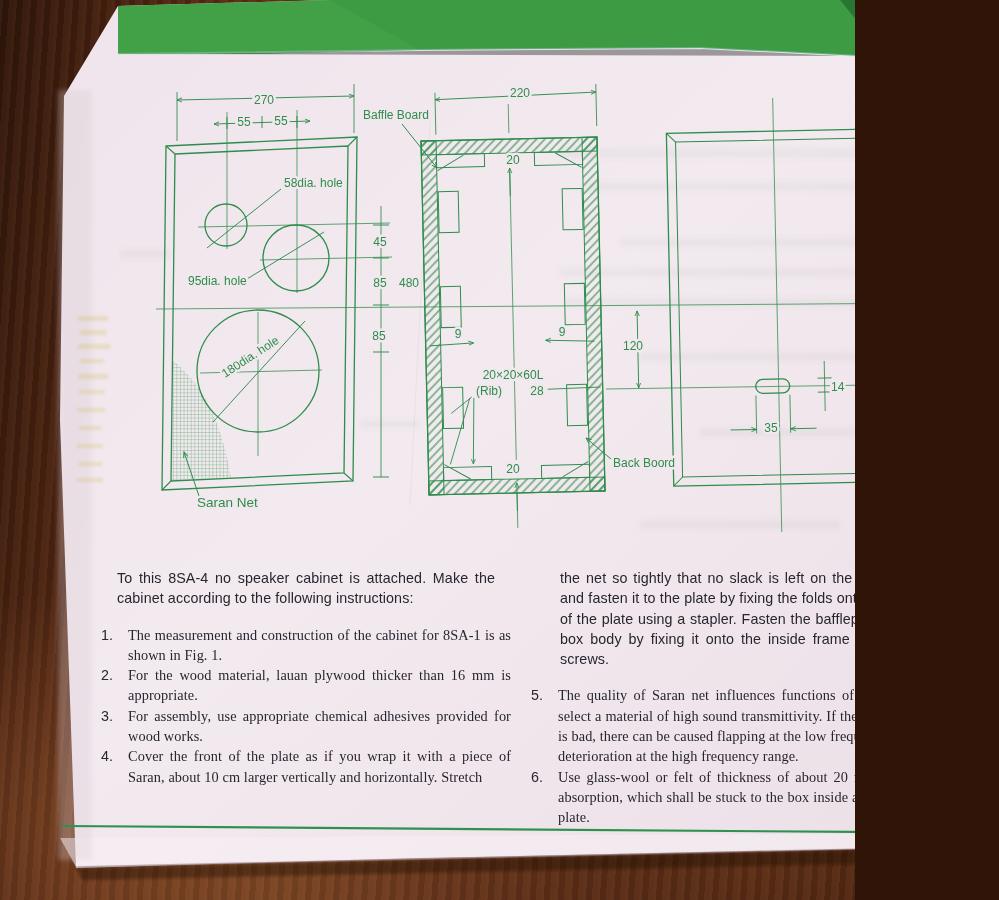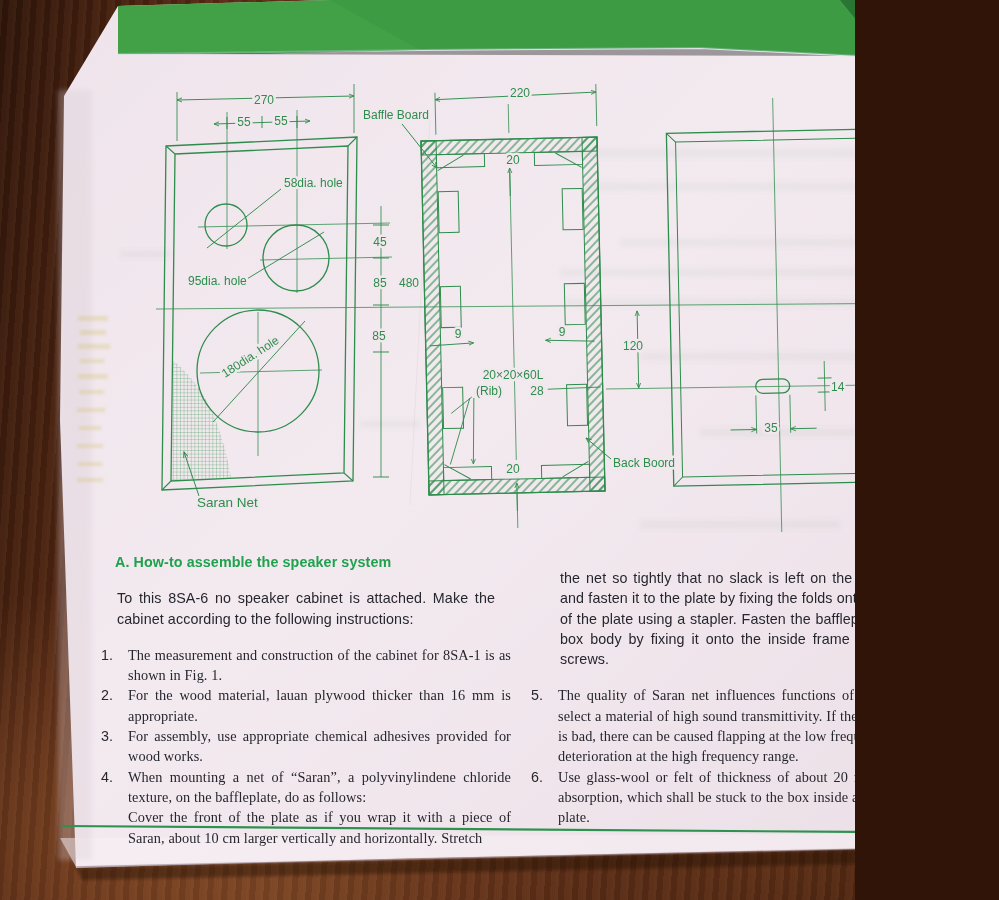--- a/index.html
+++ b/index.html
@@ -239,38 +239,36 @@
 
   <g>
     <circle cx="876" cy="509" r="13" fill="#3ca643"></circle>
     <text x="876" y="514" text-anchor="middle" font-family="Liberation Sans, sans-serif" font-size="14" font-weight="bold" fill="#ffffff">1</text>
   </g>
 
   <path d="M62,826 L999,833" stroke="#2f9150" stroke-width="2.2" fill="none"></path>
 </svg>
 
 <div class="col col-left">
-  <div class="heading">A.  How-to assemble the speaker system</div>
-  <p>To this 8SA-6 no speaker cabinet is attached.  Make the cabinet according to the following instructions:</p>
+  <p>To this 8SA-4 no speaker cabinet is attached.  Make the cabinet according to the following instructions:</p>
   <div class="li">
     <span class="num">1.</span>
     <span class="it">The measurement and construction of the cabinet for 8SA-1 is as shown in Fig. 1.</span>
   </div>
   <div class="li">
     <span class="num">2.</span>
     <span class="it">For the wood material, lauan plywood thicker than 16 mm is appropriate.</span>
   </div>
   <div class="li">
     <span class="num">3.</span>
     <span class="it">For assembly, use appropriate chemical adhesives provided for wood works.</span>
   </div>
   <div class="li">
     <span class="num">4.</span>
     <span class="it">
-      <div>When mounting a net of “Saran”, a polyvinylindene chloride texture, on the baffleplate, do as follows:</div>
       <div>Cover the front of the plate as if you wrap it with a piece of Saran, about 10 cm larger vertically and horizontally.  Stretch</div>
     </span>
   </div>
 </div>
 
 <div class="col col-right">
   <p class="cont">the net so tightly that no slack is left on the front side, and fasten it to the plate by fixing the folds onto the back of the plate using a stapler.  Fasten the baffleplate to the box body by fixing it onto the inside frame with wood screws.</p>
   <div class="li">
     <span class="num">5.</span>
     <span class="it">The quality of Saran net influences functions of a speaker, so select a material of high sound transmittivity.  If the transmittivity is bad, there can be caused flapping at the low frequency range or deterioration at the high frequency range.</span>

